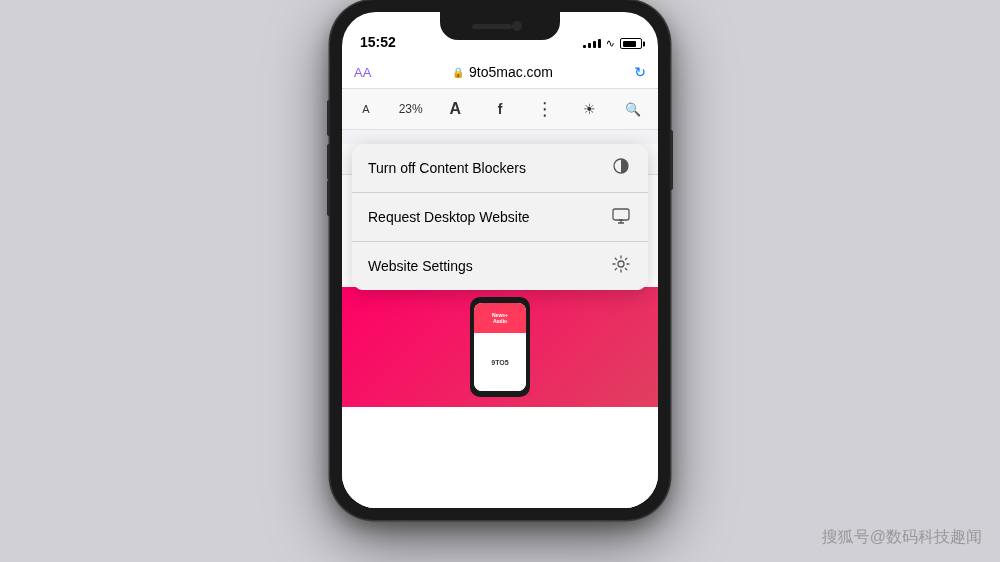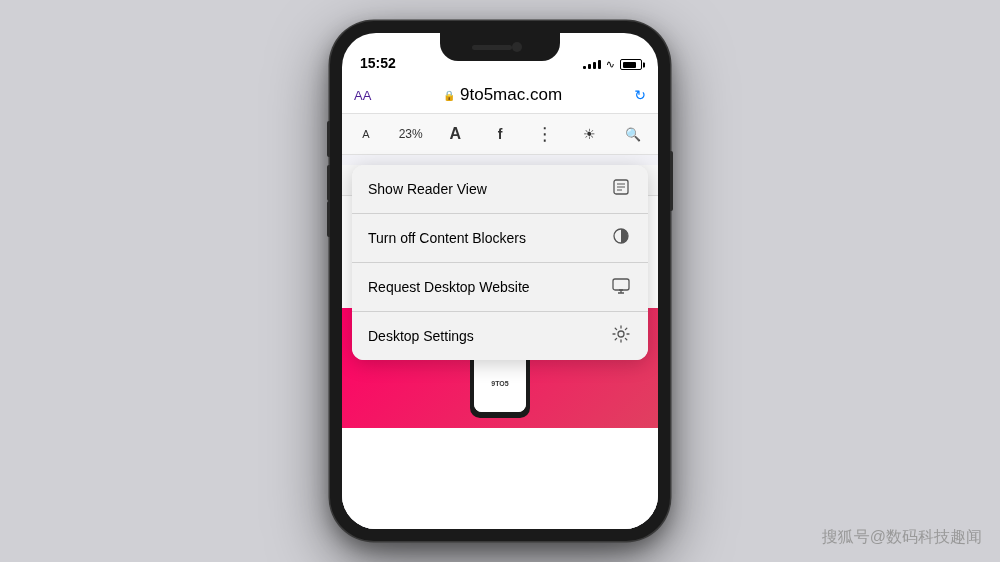--- a/index.html
+++ b/index.html
@@ -174,38 +174,38 @@
       padding: 8px 12px;
       display: flex;
       align-items: center;
       gap: 8px;
       border-bottom: 1px solid #e0e0e0;
     }
 
     .url-aa {
       font-size: 13px;
       font-weight: 500;
-      color: #4c1d95;
+      color: #8b5cf6;
     }
 
     .url-field {
       flex: 1;
       display: flex;
       align-items: center;
       justify-content: center;
       gap: 4px;
     }
 
     .url-lock {
       font-size: 10px;
       color: #666;
     }
 
     .url-text {
-      font-size: 17px;
+      font-size: 14px;
       color: #000;
       font-weight: 400;
     }
 
     .url-refresh {
       font-size: 14px;
       color: #007aff;
     }
 
     
@@ -389,21 +389,21 @@
       bottom: 12px;
       right: 16px;
       font-size: 16px;
       color: #999;
       font-family: sans-serif;
     }
   </style>
 </head>
 <body>
 
-<div style="position:relative; width:1000px; height:562px; background:#d0d0d5; display:flex; align-items:center; justify-content:center;">
+<div style="position:relative; width:1000px; height:562px; background:#d0d0d5; display:flex; align-items:flex-start; justify-content:center;">
 
   <div style="position:relative; width:340px; height:520px;">
 
     <div class="phone-body">
       <div class="phone-screen">
 
         <div class="notch">
           <div class="notch-speaker"></div>
           <div class="notch-camera"></div>
         </div>
@@ -469,31 +469,20 @@
                   <div class="phone-mini-bottom">
                     <div class="nine-to-five-label">9TO5</div>
                   </div>
                 </div>
               </div>
             </div>
           </div>
 
           <div class="dropdown-menu">
 
-            <div class="menu-item">
-              <span class="menu-item-label">Show Reader View</span>
-              <span class="menu-item-icon">
-                <svg width="18" height="18" viewBox="0 0 18 18" fill="none">
-                  <rect x="2" y="2" width="14" height="14" rx="2" stroke="#555" stroke-width="1.3" fill="none"></rect>
-                  <line x1="5" y1="6" x2="13" y2="6" stroke="#555" stroke-width="1.2"></line>
-                  <line x1="5" y1="9" x2="13" y2="9" stroke="#555" stroke-width="1.2"></line>
-                  <line x1="5" y1="12" x2="10" y2="12" stroke="#555" stroke-width="1.2"></line>
-                </svg>
-              </span>
-            </div>
 
 
             <div class="menu-item">
               <span class="menu-item-label">Turn off Content Blockers</span>
               <span class="menu-item-icon">
                 <svg width="18" height="18" viewBox="0 0 18 18" fill="none">
                   <circle cx="9" cy="9" r="7" stroke="#555" stroke-width="1.3" fill="none"></circle>
                   <path d="M9 2 A7 7 0 0 1 9 16" fill="#555"></path>
                 </svg>
               </span>
@@ -505,21 +494,21 @@
                 <svg width="18" height="18" viewBox="0 0 18 18" fill="none">
                   <rect x="1" y="3" width="16" height="11" rx="2" stroke="#555" stroke-width="1.3" fill="none"></rect>
                   <line x1="7" y1="14" x2="11" y2="14" stroke="#555" stroke-width="1.3"></line>
                   <line x1="9" y1="14" x2="9" y2="17" stroke="#555" stroke-width="1.3"></line>
                   <line x1="6" y1="17" x2="12" y2="17" stroke="#555" stroke-width="1.3"></line>
                 </svg>
               </span>
             </div>
 
             <div class="menu-item">
-              <span class="menu-item-label">Desktop Settings</span>
+              <span class="menu-item-label">Website Settings</span>
               <span class="menu-item-icon">
                 <svg width="18" height="18" viewBox="0 0 18 18" fill="none">
                   <circle cx="9" cy="9" r="3" stroke="#555" stroke-width="1.3" fill="none"></circle>
                   <path d="M9 1 L9 3 M9 15 L9 17 M1 9 L3 9 M15 9 L17 9 M3.22 3.22 L4.64 4.64 M13.36 13.36 L14.78 14.78 M14.78 3.22 L13.36 4.64 M4.64 13.36 L3.22 14.78" stroke="#555" stroke-width="1.3" stroke-linecap="round"></path>
                 </svg>
               </span>
             </div>
 
           </div>
 

